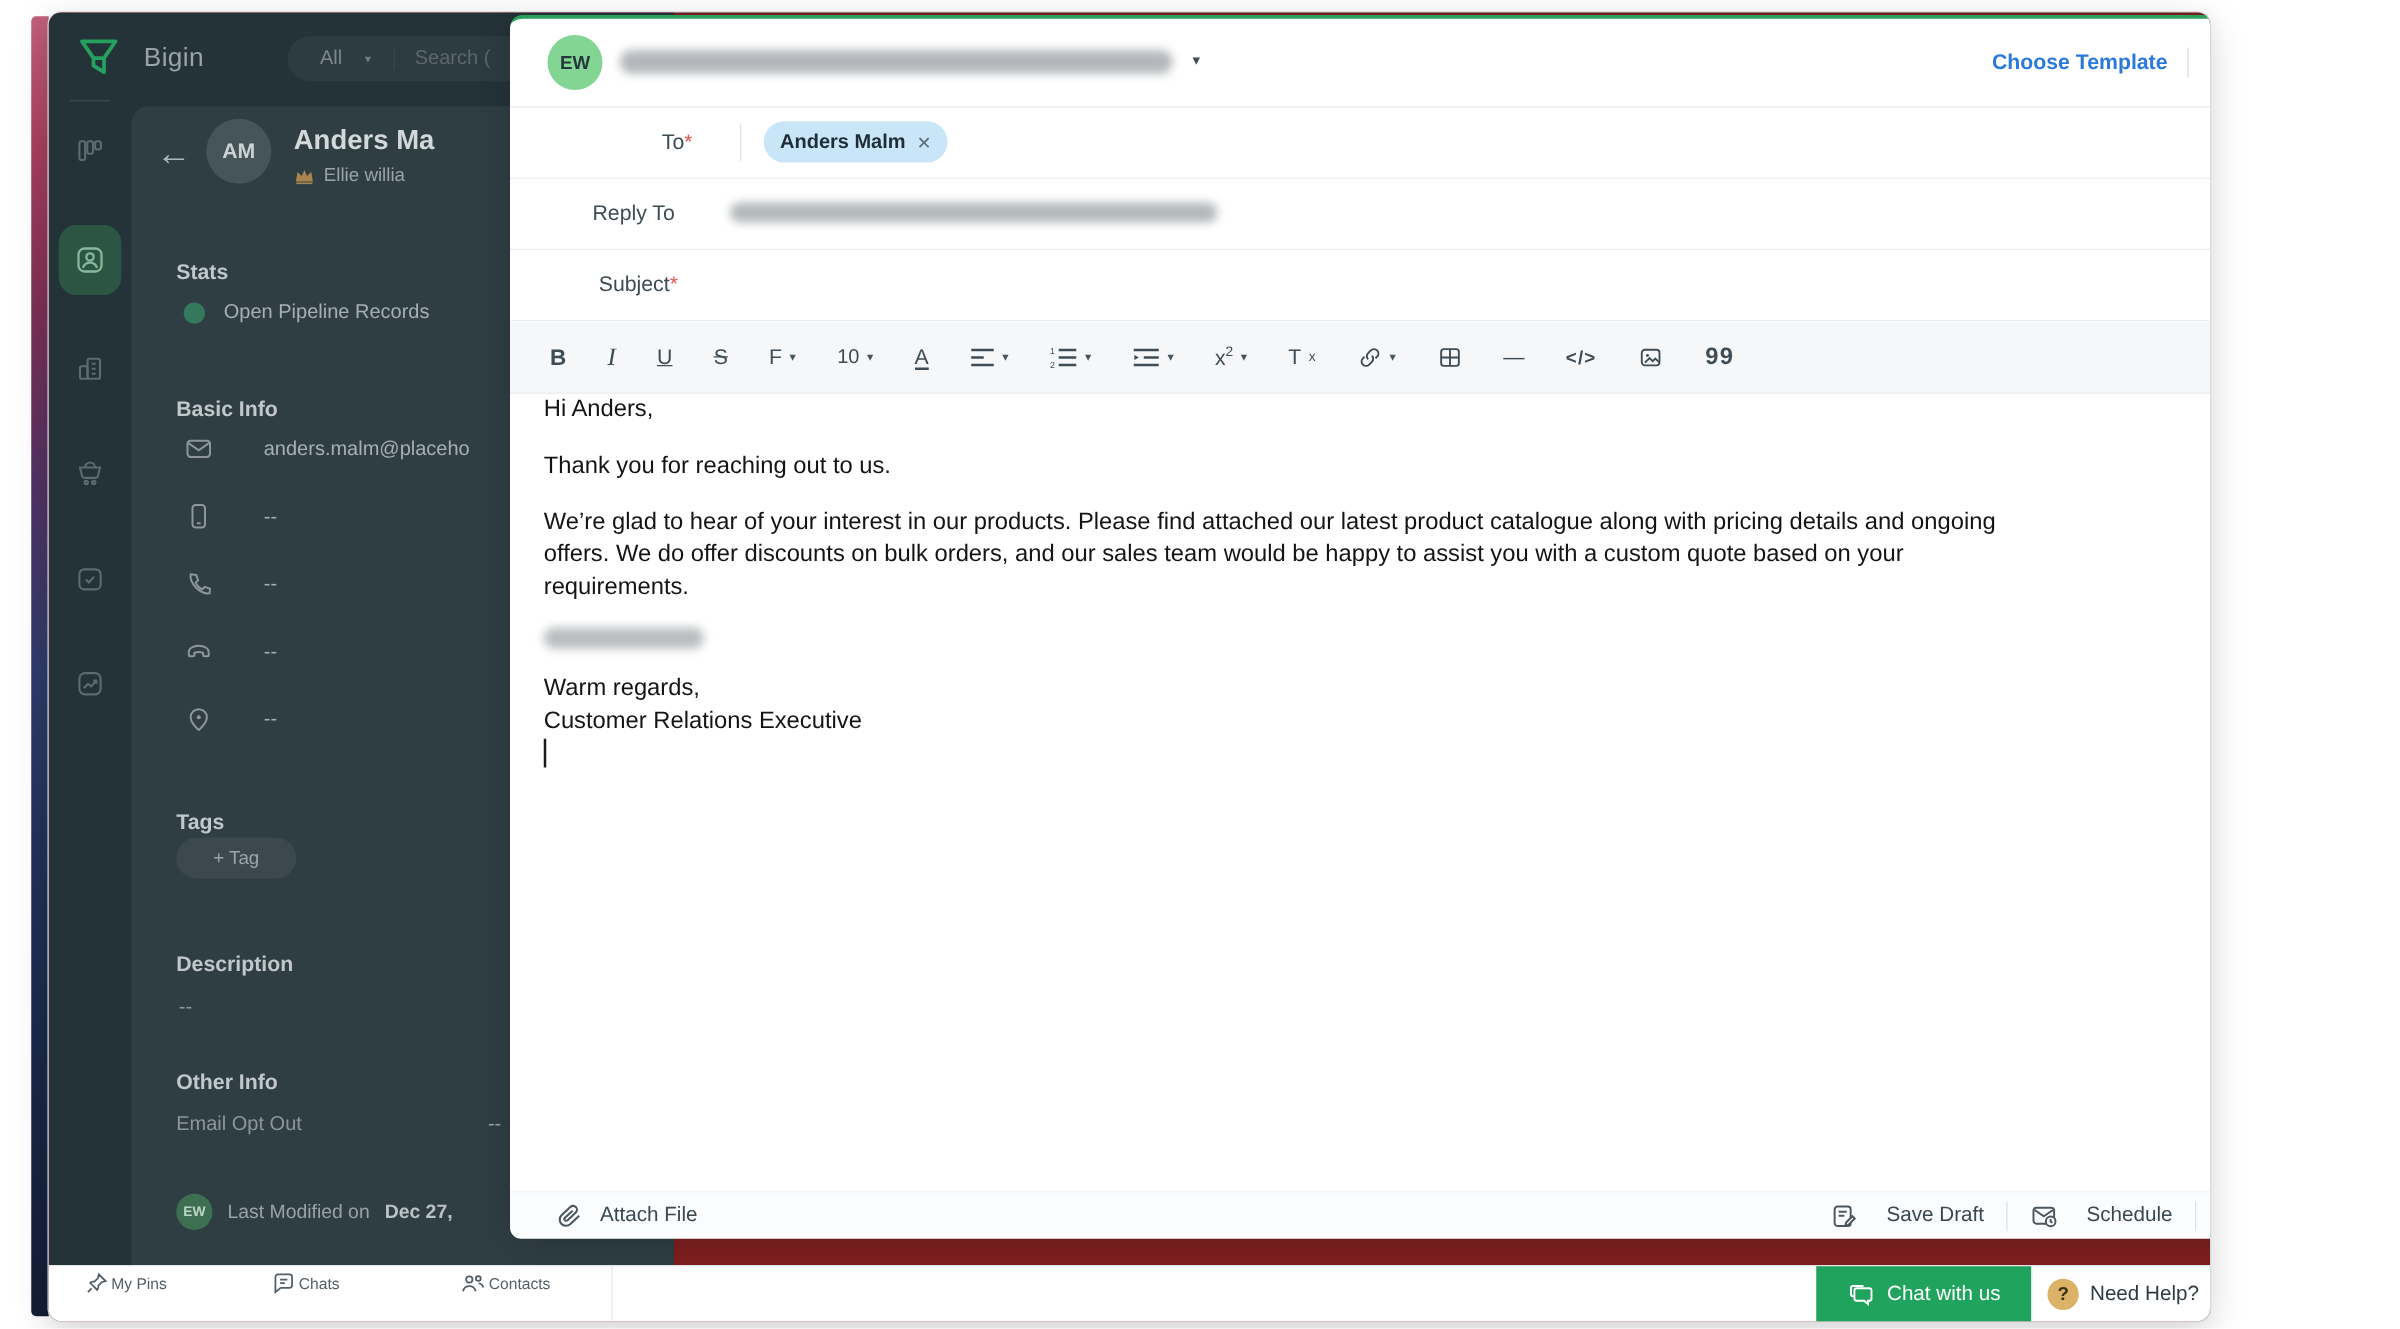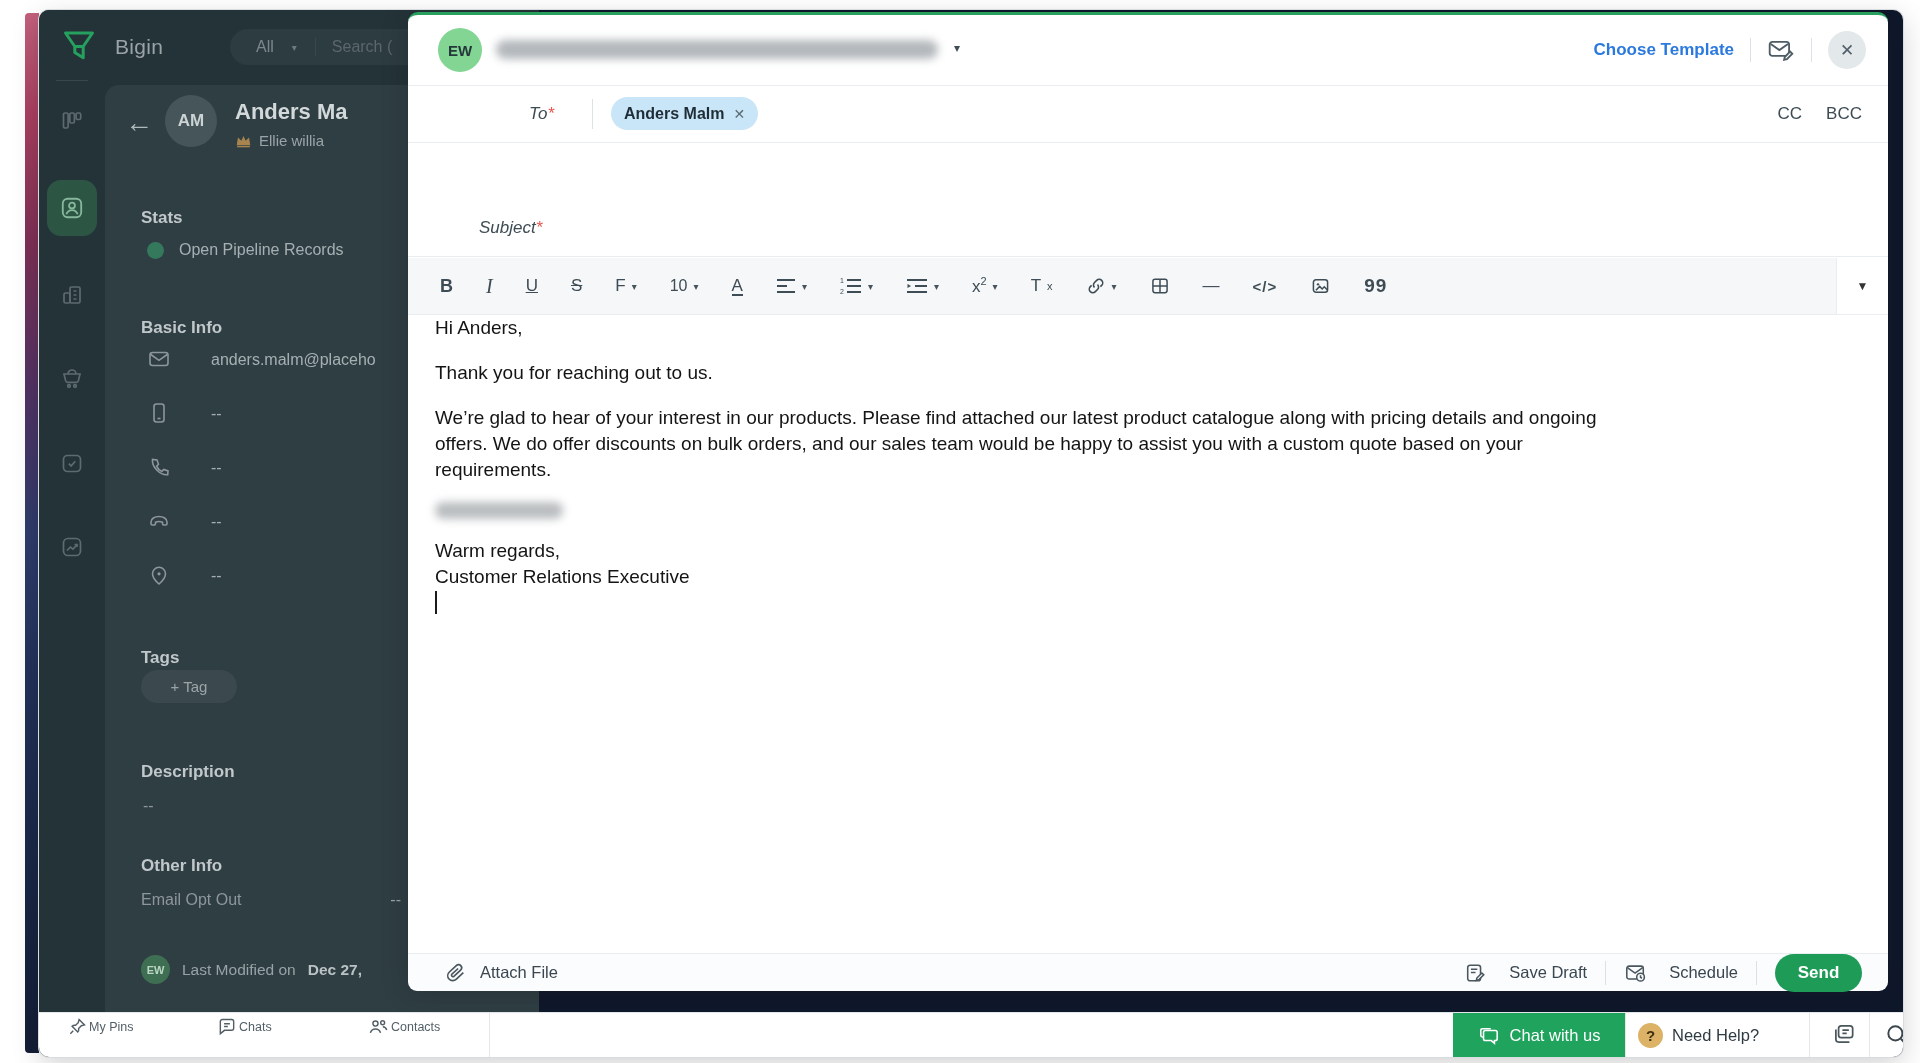--- a/index.html
+++ b/index.html
@@ -5,21 +5,21 @@
   html,body{margin:0;padding:0;background:#fff;}
   .page{position:relative;width:1920px;height:1063px;background:#fff;font-family:"Liberation Sans",sans-serif;overflow:hidden;}
   .abs{position:absolute;}
   svg{display:block;}
 
   
   .desktop-strip{left:25px;top:13px;width:14px;height:1040px;border-radius:4px 0 0 4px;
     background:linear-gradient(180deg,#c2607c 0%,#a93f60 10%,#7e3055 22%,#523264 36%,#2f3c6c 50%,#22315a 64%,#1a2848 80%,#141d36 100%);}
 
   
-  .window{left:39px;top:10px;width:1864px;height:1047px;border-radius:10px;overflow:hidden;background:#0f172a;
+  .window{left:39px;top:10px;width:1729px;height:1047px;border-radius:10px;overflow:hidden;background:#7f1d1d;
     box-shadow:0 0 0 1px #d9dcde,0 8px 28px rgba(0,0,0,.18);}
 
   
   .darkbase{left:0;top:0;width:500px;height:1002px;background:#243338;}
   .brand{left:76px;top:25px;font-size:21px;color:#9aa4a7;letter-spacing:.3px;}
   .logo{left:22px;top:18px;}
   .navdivider{left:17px;top:70px;width:32px;height:1px;background:#39474c;}
   .searchpill{left:191px;top:19px;height:36px;width:310px;border-radius:18px;background:#2d3c41;display:flex;align-items:center;color:#7d888c;font-size:16px;}
   .searchpill .scope{margin-left:26px;display:flex;align-items:center;gap:18px;}
   .searchpill .caret{font-size:10px;color:#6f7a7e;}
@@ -66,21 +66,21 @@
   .mhead{left:0;top:0;width:1480px;height:70px;border-bottom:1px solid #e9edf0;}
   .ew-ava{left:30px;top:13px;width:44px;height:44px;border-radius:50%;background:#83d593;color:#24383c;font-size:15px;font-weight:bold;display:flex;align-items:center;justify-content:center;box-shadow:0 0 0 3px #fff;}
   .blurbar{background:#9aa0a5;opacity:.75;border-radius:9px;filter:blur(4px);}
   .fromblur{left:88px;top:25px;width:442px;height:19px;}
   .fromcaret{left:546px;top:26px;font-size:12px;color:#3f4d55;}
   .mhead-right{right:22px;top:0;height:70px;display:flex;align-items:center;gap:16px;}
   .choose{color:#2b79dd;font-size:17px;font-weight:600;}
   .vdiv{width:1px;height:24px;background:#dbe1e4;}
   .closebtn{width:38px;height:38px;border-radius:50%;background:#e3e8eb;color:#51606a;display:flex;align-items:center;justify-content:center;font-size:17px;}
   .mrow{left:0;width:1480px;height:57px;border-bottom:1px solid #e9edf0;display:flex;align-items:center;}
-  .rowlabel{font-size:17px;color:#3d4b53;font-style:italic;}
+  .rowlabel{font-size:17px;color:#3d4b53;}
   .req{color:#e8564e;}
   .to-label{width:146px;text-align:right;}
   .to-div{width:1px;height:30px;background:#dde2e5;margin:0 18px 0 38px;}
   .chip{height:33px;border-radius:16.5px;background:#c9e5f8;display:flex;align-items:center;padding:0 13px;font-size:16px;font-weight:600;color:#1f2e36;gap:9px;}
   .chip .x{font-weight:normal;font-size:14px;color:#5a6a73;}
   .ccbcc{margin-left:auto;display:flex;gap:24px;padding-right:26px;font-size:17px;color:#3d4b53;}
   .reply-label{margin-left:66px;}
   .replyblur{left:176px;top:20px;width:390px;height:16px;}
   .subj-label{margin-left:71px;}
 
@@ -343,20 +343,24 @@
         <span class="chip">
           <span>Anders Malm</span>
           <span class="x">✕</span>
         </span>
         <span class="ccbcc">
           <span>CC</span>
           <span>BCC</span>
         </span>
       </div>
 
+      <div class="abs mrow" style="top:127px;">
+        <span class="rowlabel reply-label">Reply To</span>
+        <div class="abs blurbar replyblur"></div>
+      </div>
 
       <div class="abs mrow" style="top:184px;">
         <span class="rowlabel subj-label"><span>Subject</span><span class="req">*</span></span>
       </div>
 
       <div class="abs toolbar">
         <span class="tb tb-b">B</span>
         <span class="tb tb-i">I</span>
         <span class="tb tb-u">U</span>
         <span class="tb tb-s">S</span>

